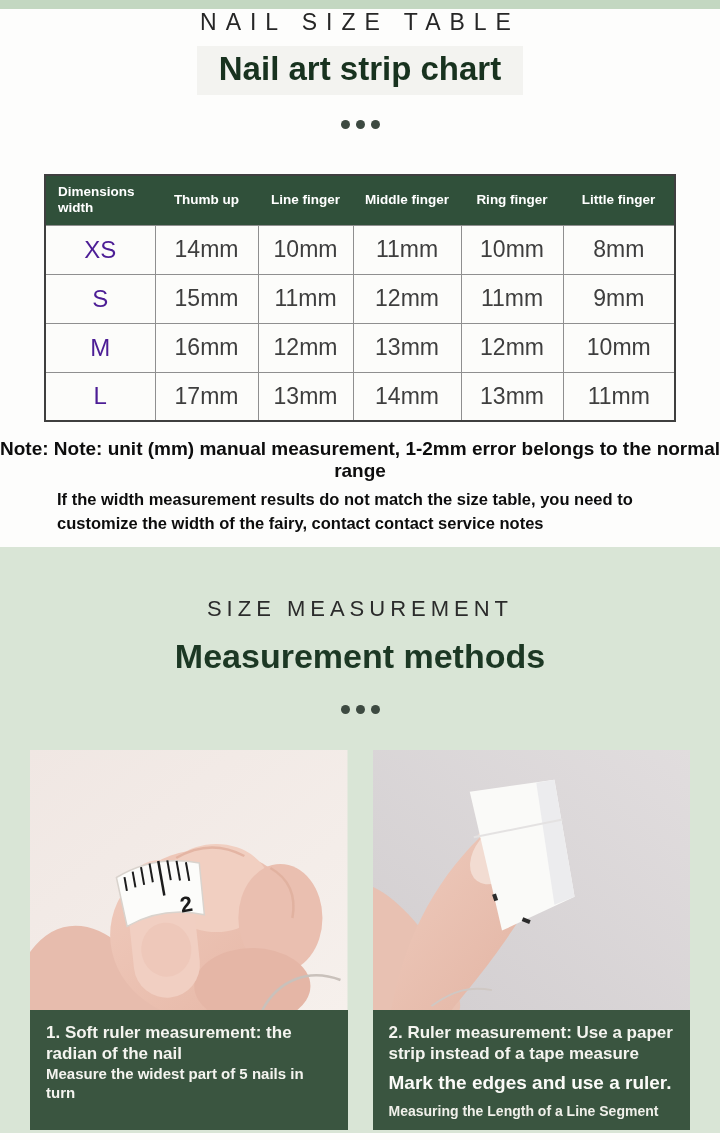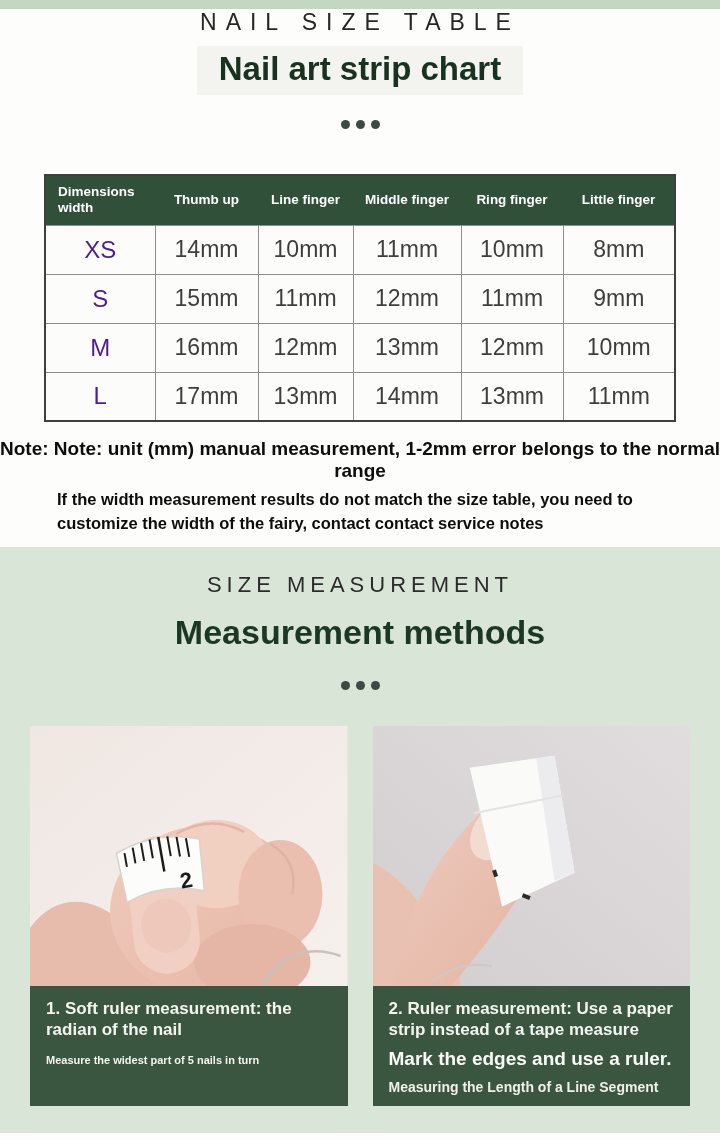--- a/index.html
+++ b/index.html
@@ -54,41 +54,41 @@
     font-size:19px; font-weight:bold; color:#0d0d0d;
   }
   .note2 {
     margin:5px 0 0 57px; width:614px;
     font-size:16.5px; font-weight:bold; color:#0d0d0d; line-height:24px;
   }
 
   
   .sec-green {
     margin-top:12px; background:#d9e5d6;
-    height:586px; padding-top:25px;
+    height:586px; padding-top:49px;
   }
   .eyebrow2 {
     text-align:center; font-size:22px; letter-spacing:5px;
     color:#2b2b2b; font-weight:500; line-height:26px;
   }
   .m-title {
     text-align:center; margin-top:14px;
     font-size:34px; font-weight:bold; color:#1c3824; line-height:40px;
   }
   .sec-green .dots { margin-top:28px; }
 
   .photos { display:flex; gap:25px; padding:0 30px; margin-top:36px; }
   .photos figure { flex:1; display:flex; flex-direction:column; }
   .photo { display:block; width:100%; height:260px; }
   .cap {
     background:#3a5540; color:#fff; flex:1;
     padding:12px 16px 10px;
   }
   .cap .cap-title { font-size:17px; font-weight:bold; line-height:21px; color:#f4f4ef; }
-  .cap .cap-sub   { font-size:11px; font-weight:bold; line-height:19px; margin-top:11px; color:#f4f4ef; }
+  .cap .cap-sub   { font-size:15px; font-weight:bold; line-height:19px; color:#f4f4ef; }
   .cap .cap-sub-big { font-size:19px; font-weight:bold; line-height:23px; margin-top:7px; color:#fbfbf8; }
   .cap .cap-note  { font-size:14px; font-weight:bold; line-height:17px; margin-top:9px; color:#f0f0ea; }
 </style>
 </head>
 <body>
 
 <div class="top-strip"></div>
 
 <section class="sec-white">
   <div class="eyebrow">NAIL SIZE TABLE</div>

